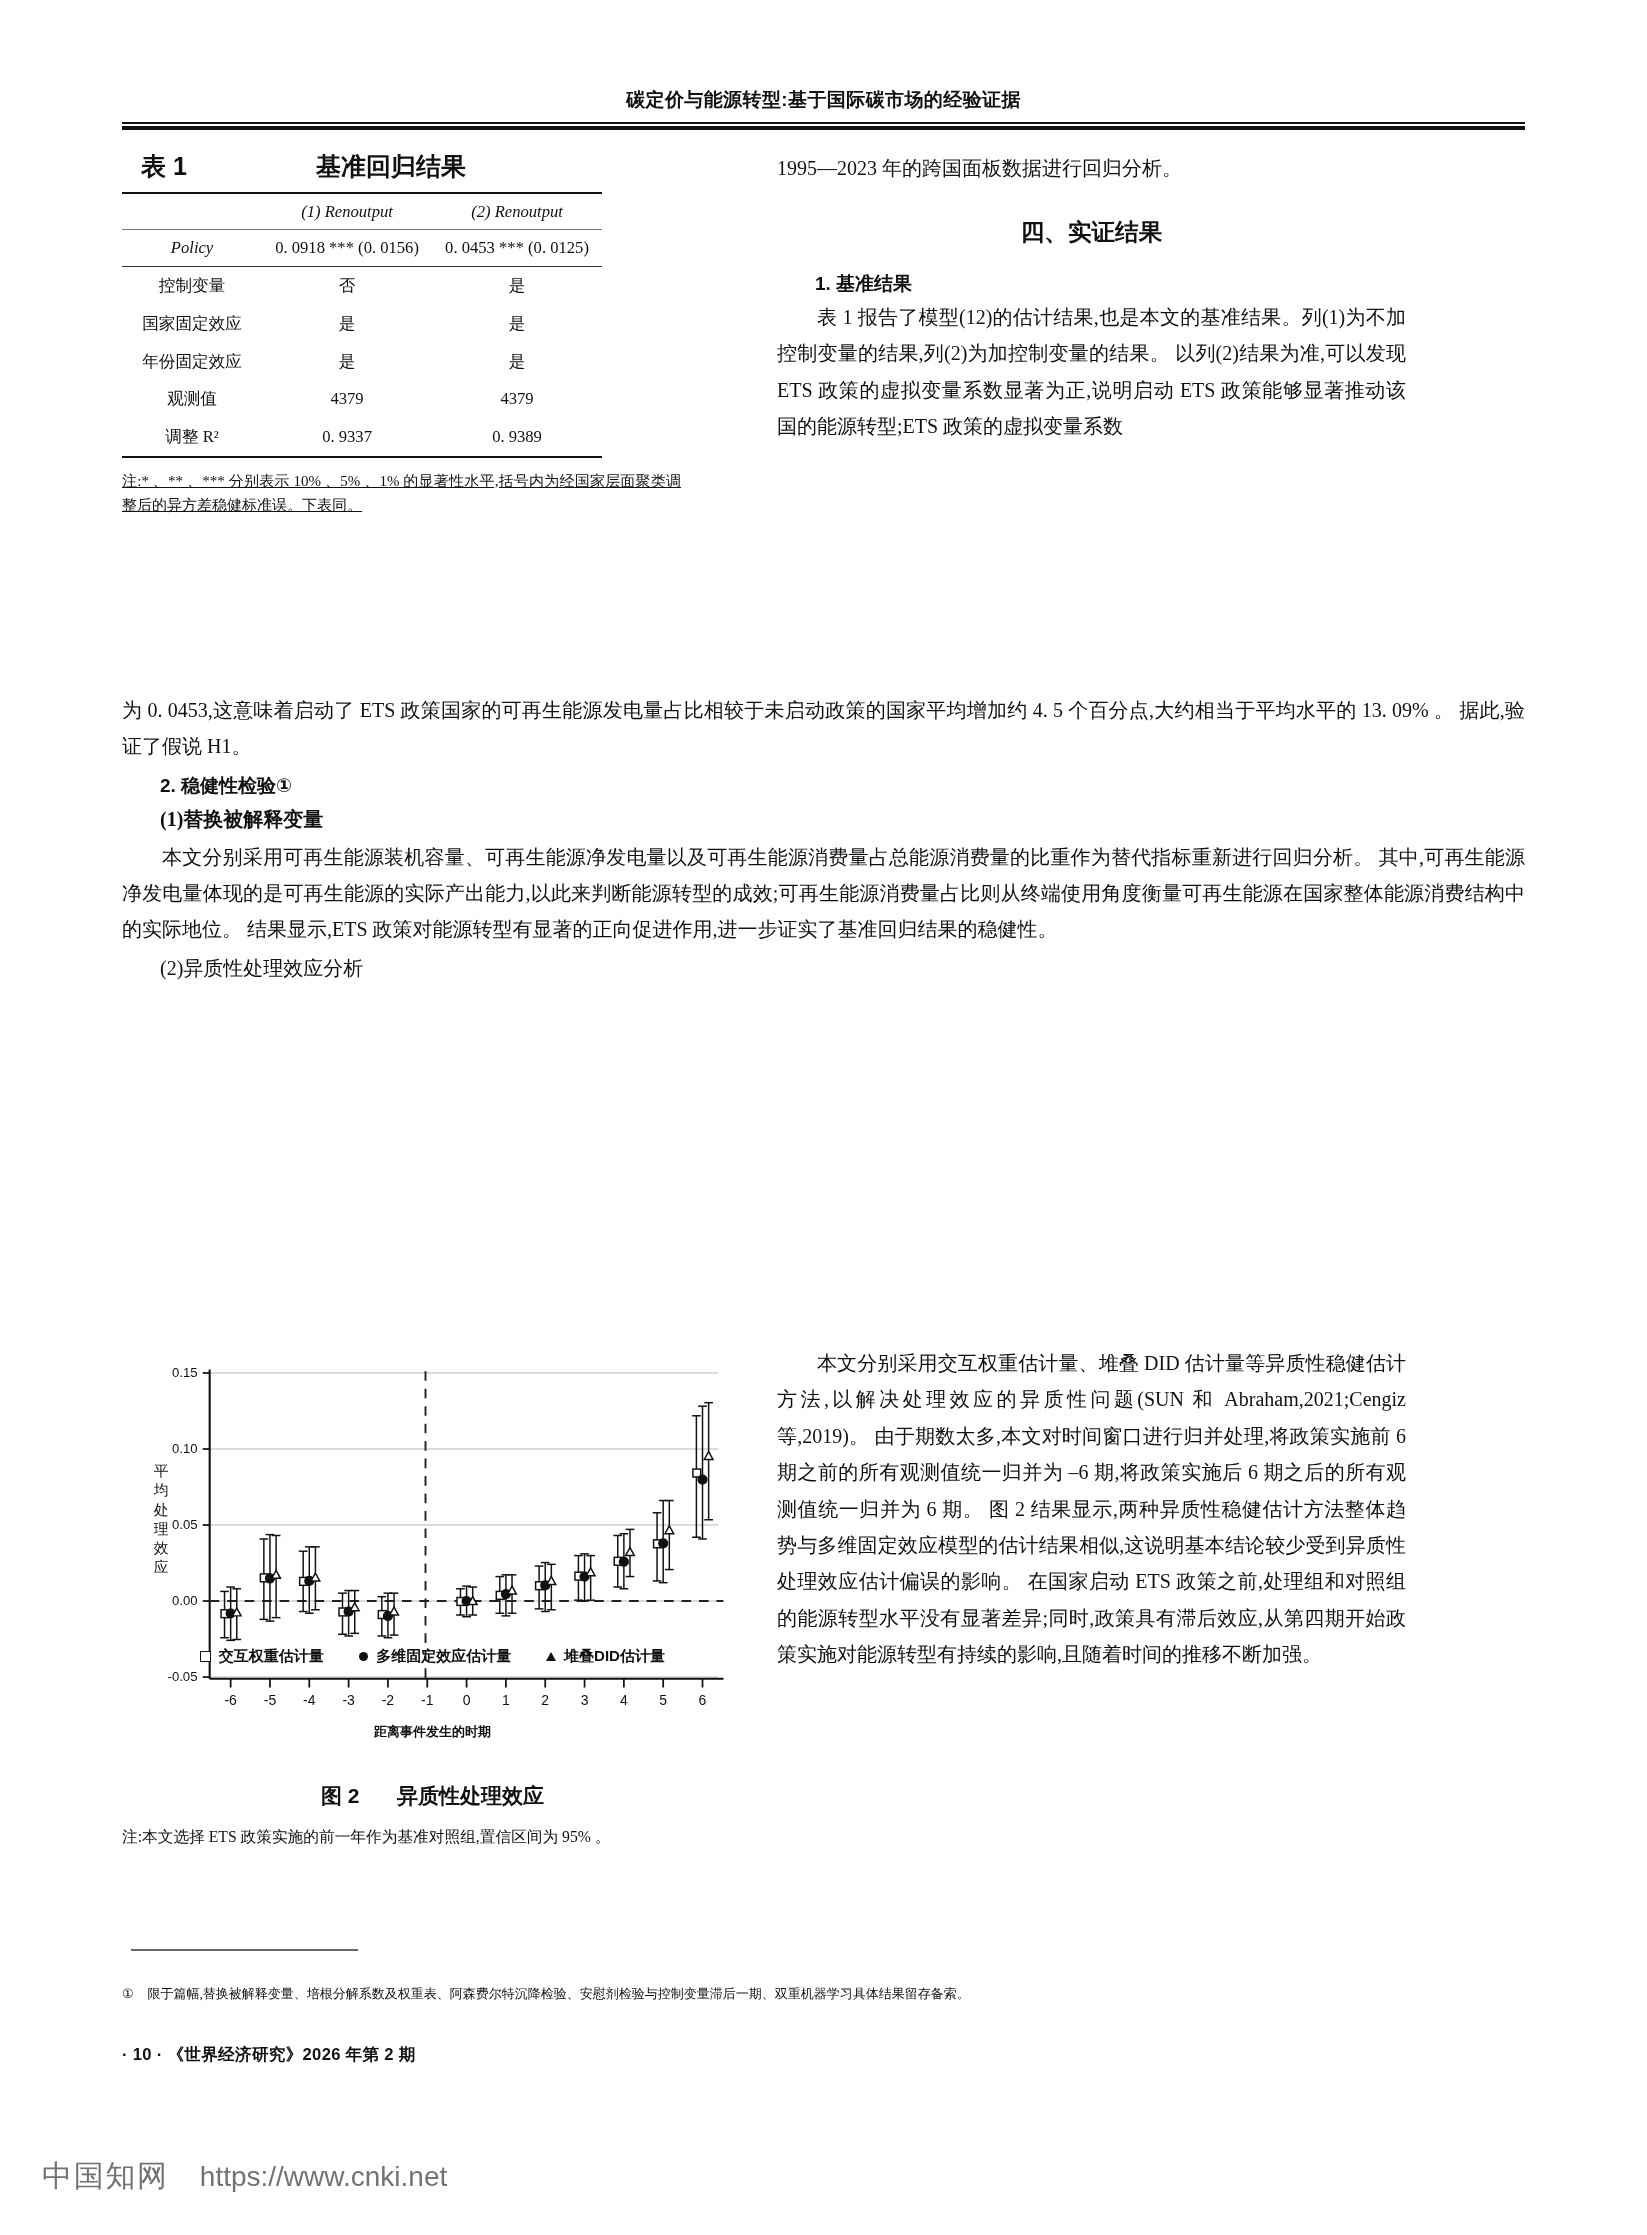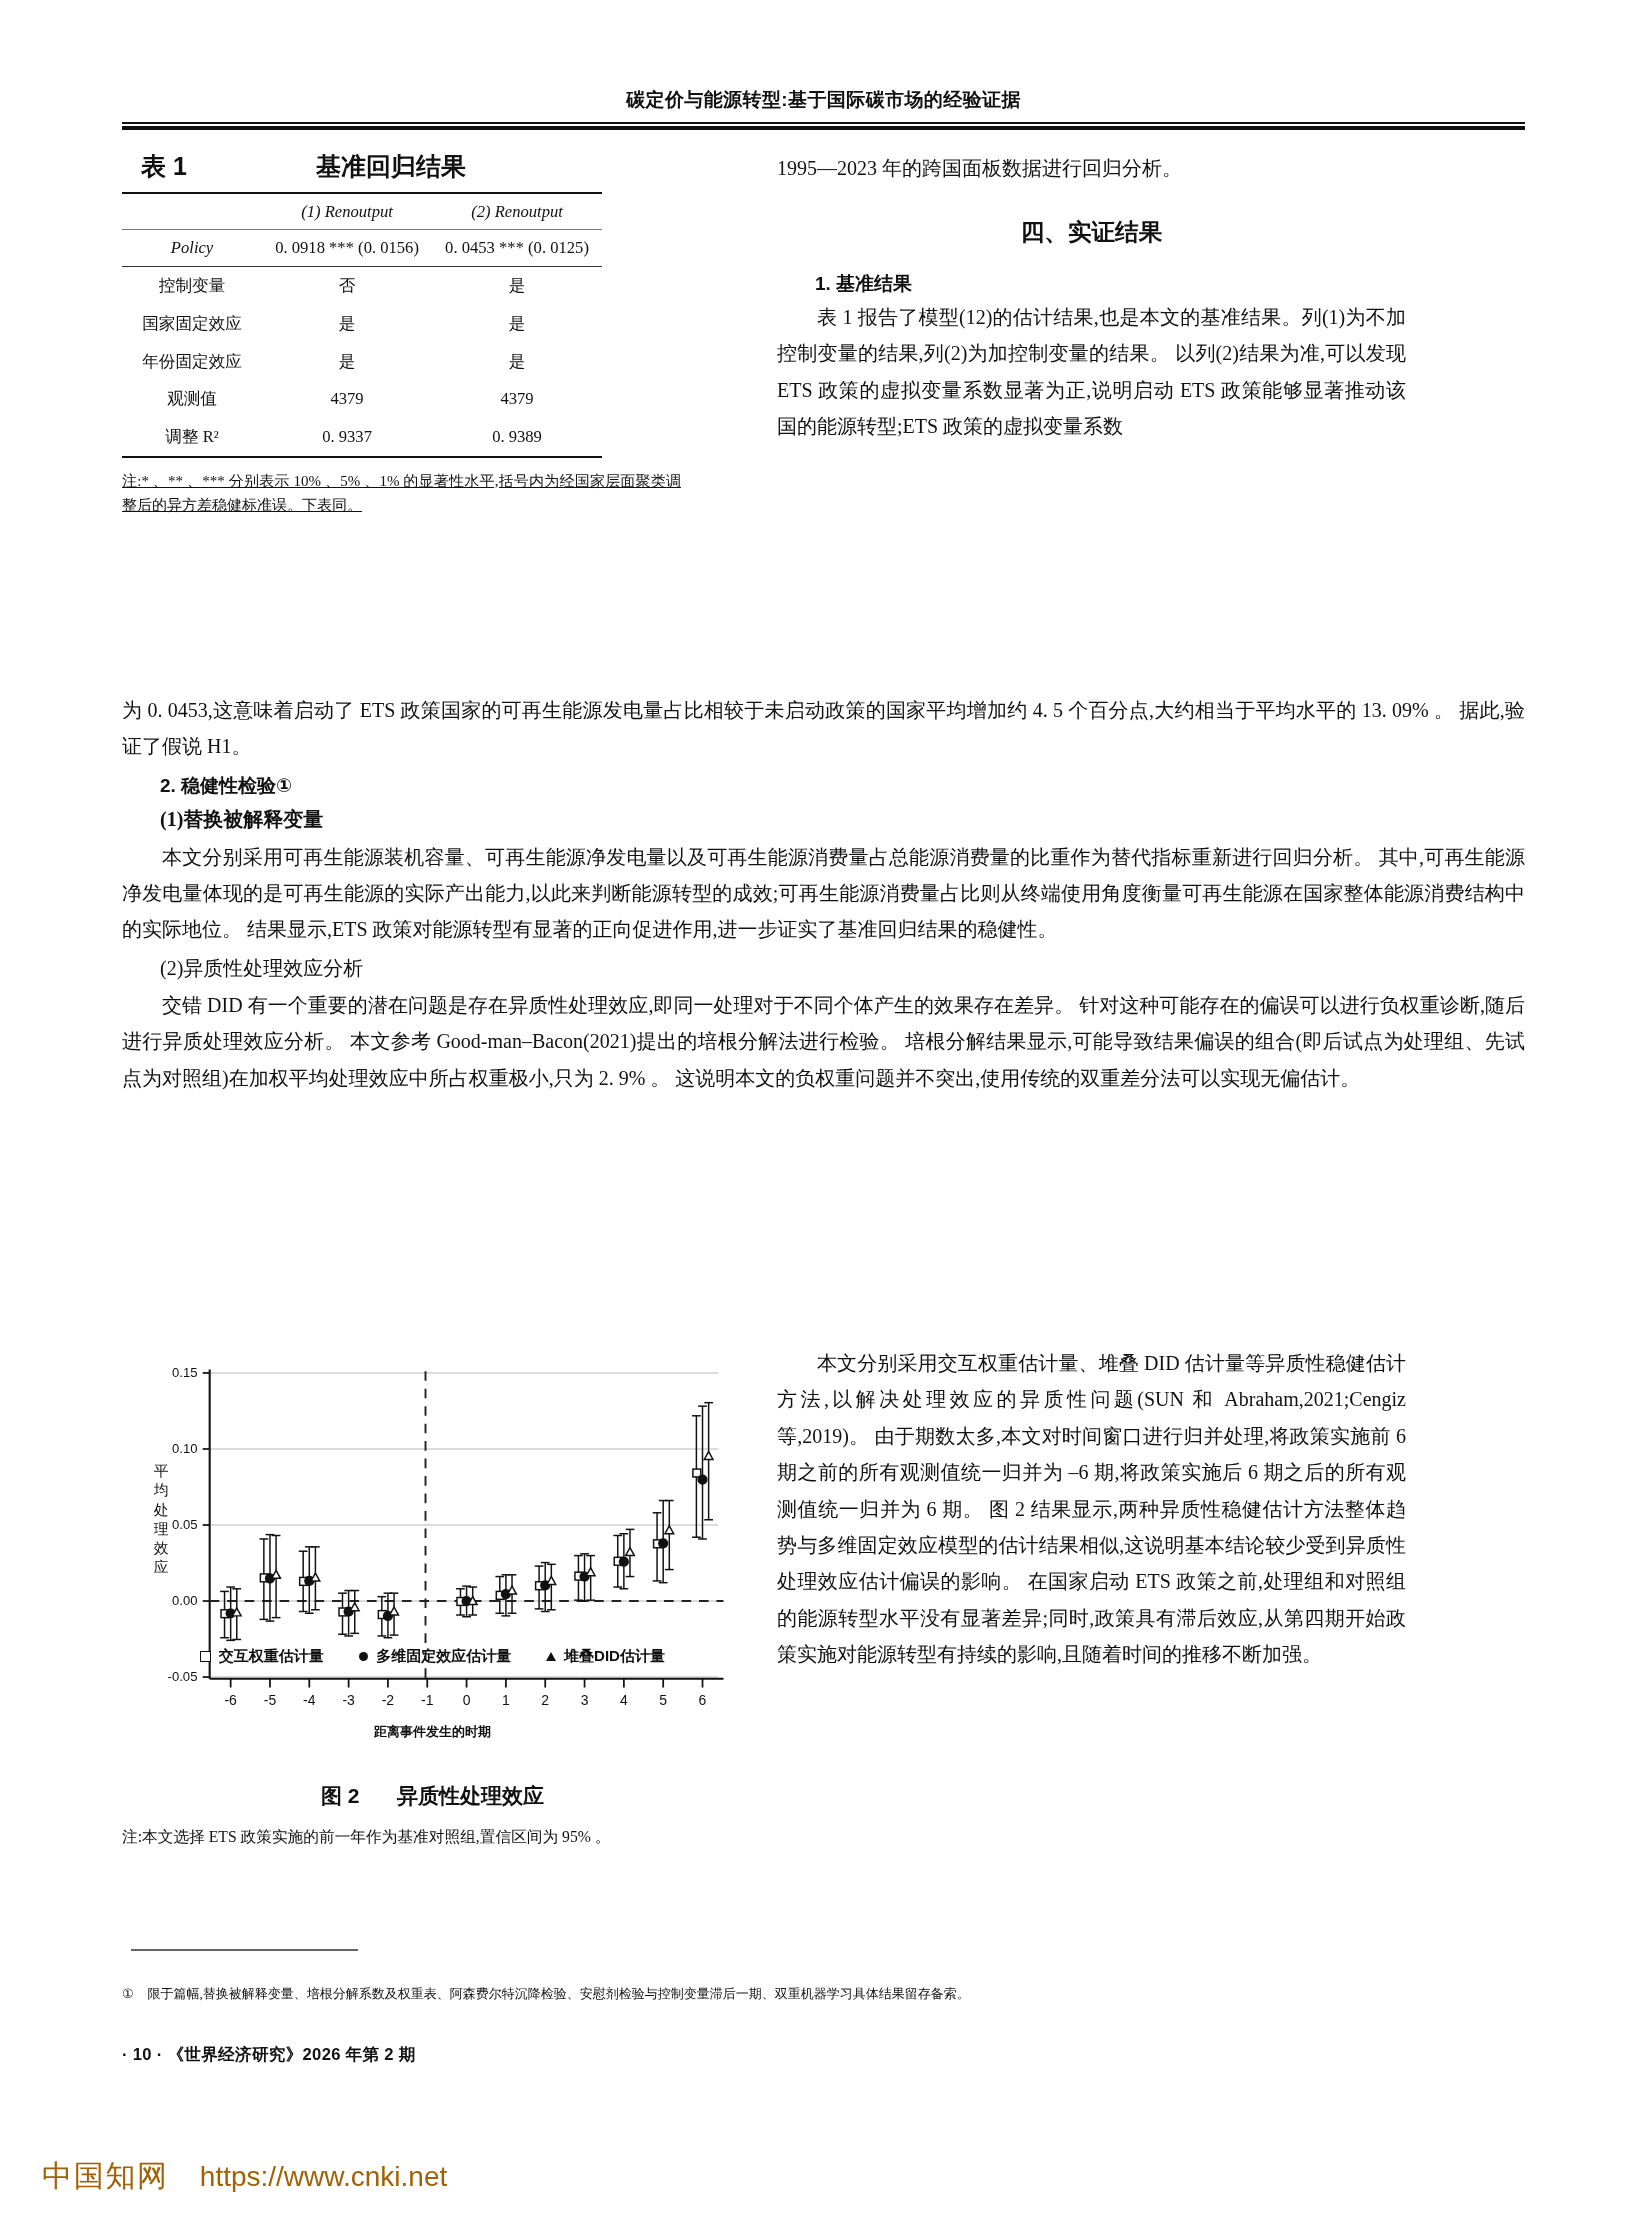--- a/index.html
+++ b/index.html
@@ -92,21 +92,21 @@
   .folio{
     position:absolute;left:122px;top:2039px;
     font-family:"Liberation Sans","DejaVu Sans",sans-serif;
     font-size:16.6px;font-weight:bold;letter-spacing:0.3px;
   }
 
   
   .cnki{
     position:absolute;left:42px;top:2156px;
     display:flex;align-items:center;gap:31px;
-    color:#a16207;
+    color:#737373;
     font-family:"Liberation Sans","DejaVu Sans",sans-serif;
   }
   .cnki .mark{font-size:30px;letter-spacing:1.7px;}
   .cnki .url{font-size:28px;letter-spacing:0px;}
 
   svg{display:block;}
   .lg-row{
     position:absolute;left:131px;top:1705px;width:603px;
     display:flex;justify-content:center;align-items:center;gap:35px;
     font-family:"Liberation Sans","DejaVu Sans",sans-serif;
@@ -183,21 +183,20 @@
     <div class="sub-h">1. 基准结果</div>
     <p class="body">表 1 报告了模型(12)的估计结果,也是本文的基准结果。列(1)为不加控制变量的结果,列(2)为加控制变量的结果。 以列(2)结果为准,可以发现 ETS 政策的虚拟变量系数显著为正,说明启动 ETS 政策能够显著推动该国的能源转型;ETS 政策的虚拟变量系数</p>
   </div>
 
   <div class="full" style="top:692px;">
     <p class="body noind">为 0. 0453,这意味着启动了 ETS 政策国家的可再生能源发电量占比相较于未启动政策的国家平均增加约 4. 5 个百分点,大约相当于平均水平的 13. 09% 。 据此,验证了假说 H1。</p>
     <div class="sub-h" style="margin-top:8.7px;">2. 稳健性检验①</div>
     <div class="sub-h" style="font-family:'Liberation Serif',serif;font-weight:bold;font-size:20px;margin-top:7px;">(1)替换被解释变量</div>
     <p class="body" style="margin-top:5.2px;">本文分别采用可再生能源装机容量、可再生能源净发电量以及可再生能源消费量占总能源消费量的比重作为替代指标重新进行回归分析。 其中,可再生能源净发电量体现的是可再生能源的实际产出能力,以此来判断能源转型的成效;可再生能源消费量占比则从终端使用角度衡量可再生能源在国家整体能源消费结构中的实际地位。 结果显示,ETS 政策对能源转型有显著的正向促进作用,进一步证实了基准回归结果的稳健性。</p>
     <div class="sub-h" style="font-family:'Liberation Serif',serif;font-weight:normal;font-size:20px;margin-top:7px;">(2)异质性处理效应分析</div>
-    <p class="body" style="margin-top:5.2px;">交错 DID 有一个重要的潜在问题是存在异质性处理效应,即同一处理对于不同个体产生的效果存在差异。 针对这种可能存在的偏误可以进行负权重诊断,随后进行异质处理效应分析。 本文参考 Good-man–Bacon(2021)提出的培根分解法进行检验。 培根分解结果显示,可能导致结果偏误的组合(即后试点为处理组、先试点为对照组)在加权平均处理效应中所占权重极小,只为 2. 9% 。 这说明本文的负权重问题并不突出,使用传统的双重差分法可以实现无偏估计。</p>
   </div>
 
   <div class="fig-box">
     <svg width="603" height="367" viewBox="0 0 690 420">
 
       <g stroke="#d0d0d0" stroke-width="1.6">
         <line x1="90" y1="32" x2="672" y2="32"></line>
         <line x1="90" y1="119" x2="672" y2="119"></line>
         <line x1="90" y1="206" x2="672" y2="206"></line>
         <line x1="90" y1="293" x2="672" y2="293"></line>

